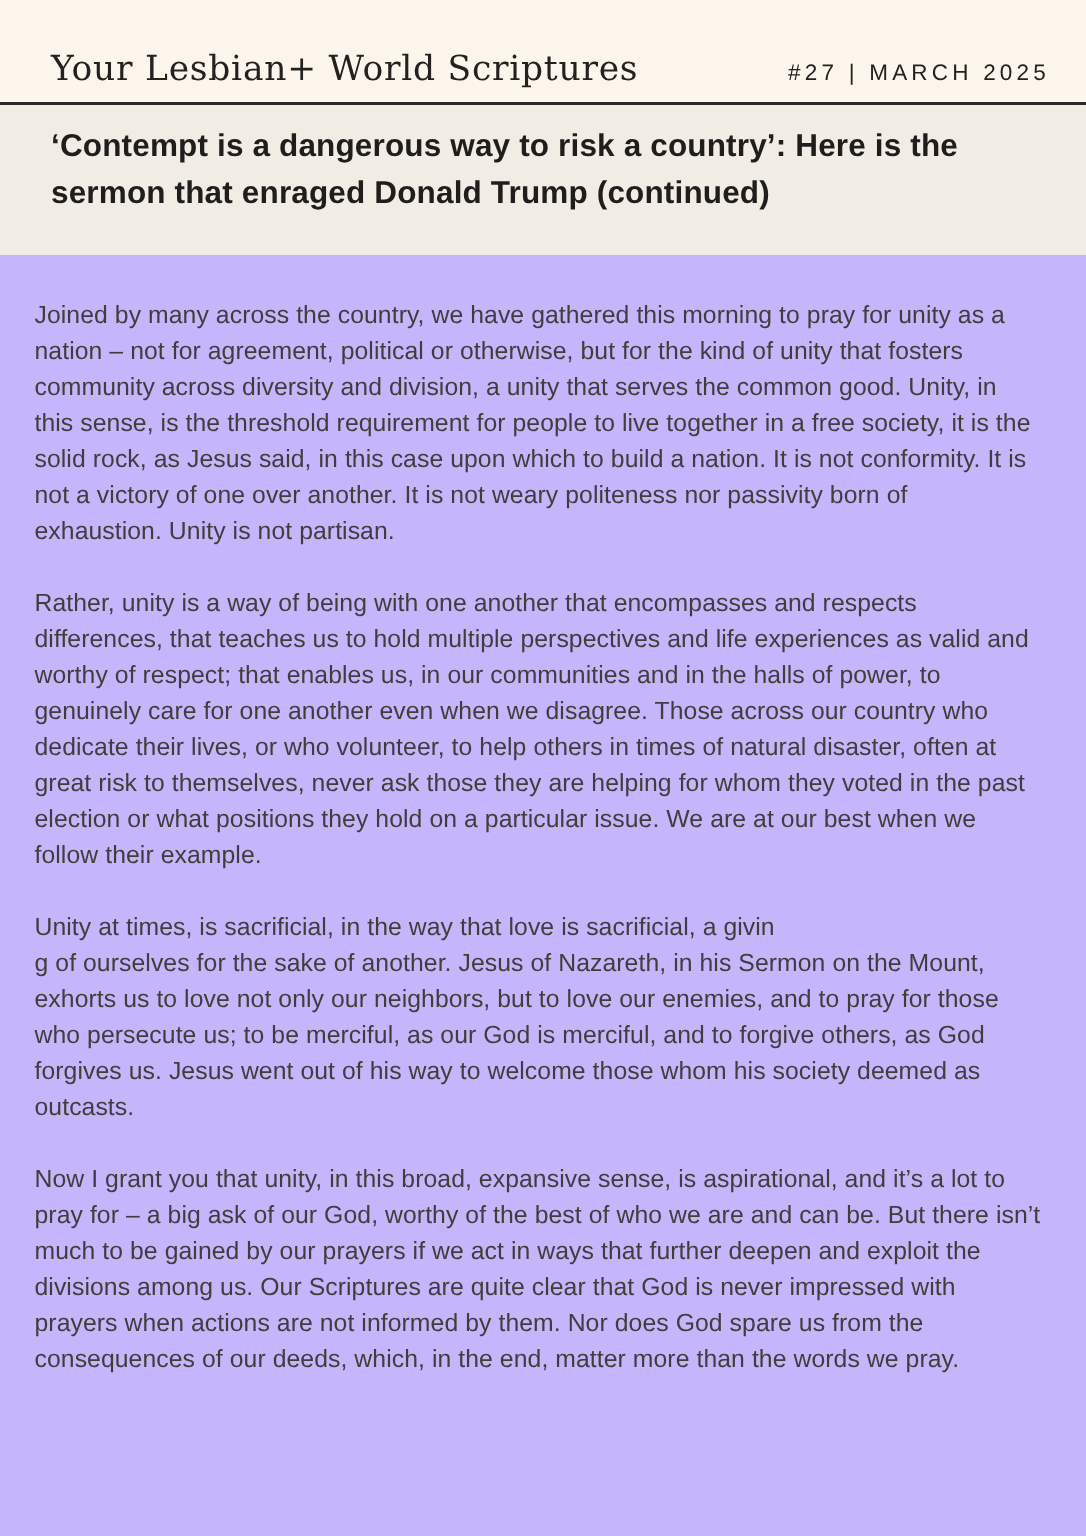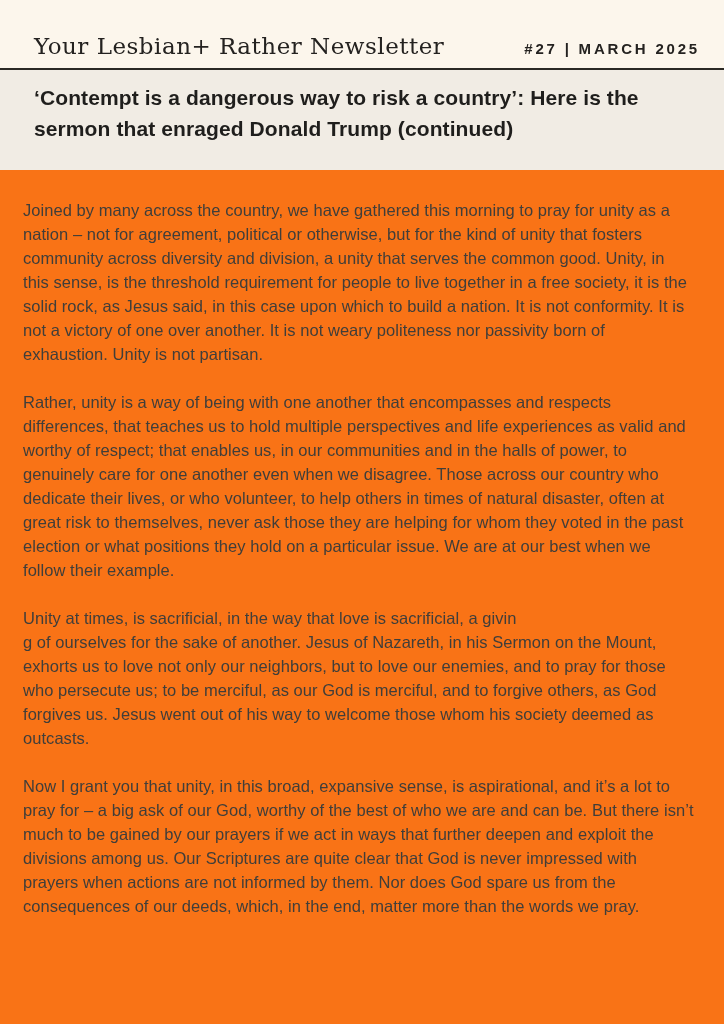--- a/index.html
+++ b/index.html
@@ -35,21 +35,21 @@
     font-family: "DejaVu Serif", "Liberation Serif", serif;
     font-size: 23px;
     font-weight: 500;
     letter-spacing: 0.5px;
     color: #242220;
     line-height: 1;
   }
   .issue {
     font-family: "Liberation Sans", sans-serif;
     font-size: 15px;
-    font-weight: 700;
+    font-weight: 400;
     letter-spacing: 2.8px;
     color: #242220;
     line-height: 1.2;
     white-space: nowrap;
   }
   
   .headline-band {
     background: #f1ece4;
     padding: 12px 30px 26px 34px;
   }
@@ -58,39 +58,39 @@
     font-family: "Liberation Sans", sans-serif;
     font-size: 21px;
     line-height: 31px;
     font-weight: 700;
     color: #1f1e1c;
     letter-spacing: 0.1px;
   }
   
   .article {
     padding: 28px 30px 0 23px;
-    background: #f97316;
+    background: #c4b5fd;
     flex: 1;
   }
   .article p {
     margin: 0 0 24px 0;
     font-size: 16.5px;
     line-height: 24px;
     color: #403e3a;
     white-space: pre-line;
     letter-spacing: 0.05px;
   }
 </style>
 </head>
 <body>
 
 <div class="page">
 
   <div class="header">
-    <div class="masthead">Your Lesbian+ Rather Newsletter</div>
+    <div class="masthead">Your Lesbian+ World Scriptures</div>
     <div class="issue">#27 | MARCH 2025</div>
   </div>
 
   <div class="headline-band">
     <h1 class="headline">‘Contempt is a dangerous way to risk a country’: Here is the sermon that enraged Donald Trump (continued)</h1>
   </div>
 
   <div class="article">
     <p>Joined by many across the country, we have gathered this morning to pray for unity as a nation – not for agreement, political or otherwise, but for the kind of unity that fosters community across diversity and division, a unity that serves the common good.  Unity, in this sense, is the threshold requirement for people to live together in a free society, it is the solid rock, as Jesus said, in this case upon which to build a nation. It is not conformity. It is not a victory of one over another. It is not weary politeness nor passivity born of exhaustion. Unity is not partisan.</p>
     <p>Rather, unity is a way of being with one another that encompasses and respects differences, that teaches us to hold multiple perspectives and life experiences as valid and worthy of respect; that enables us, in our communities and in the halls of power, to genuinely care for one another even when we disagree. Those across our country who dedicate their lives, or who volunteer, to help others in times of natural disaster, often at great risk to themselves, never ask those they are helping for whom they voted in the past election or what positions they hold on a particular issue. We are at our best when we follow their example.</p>

